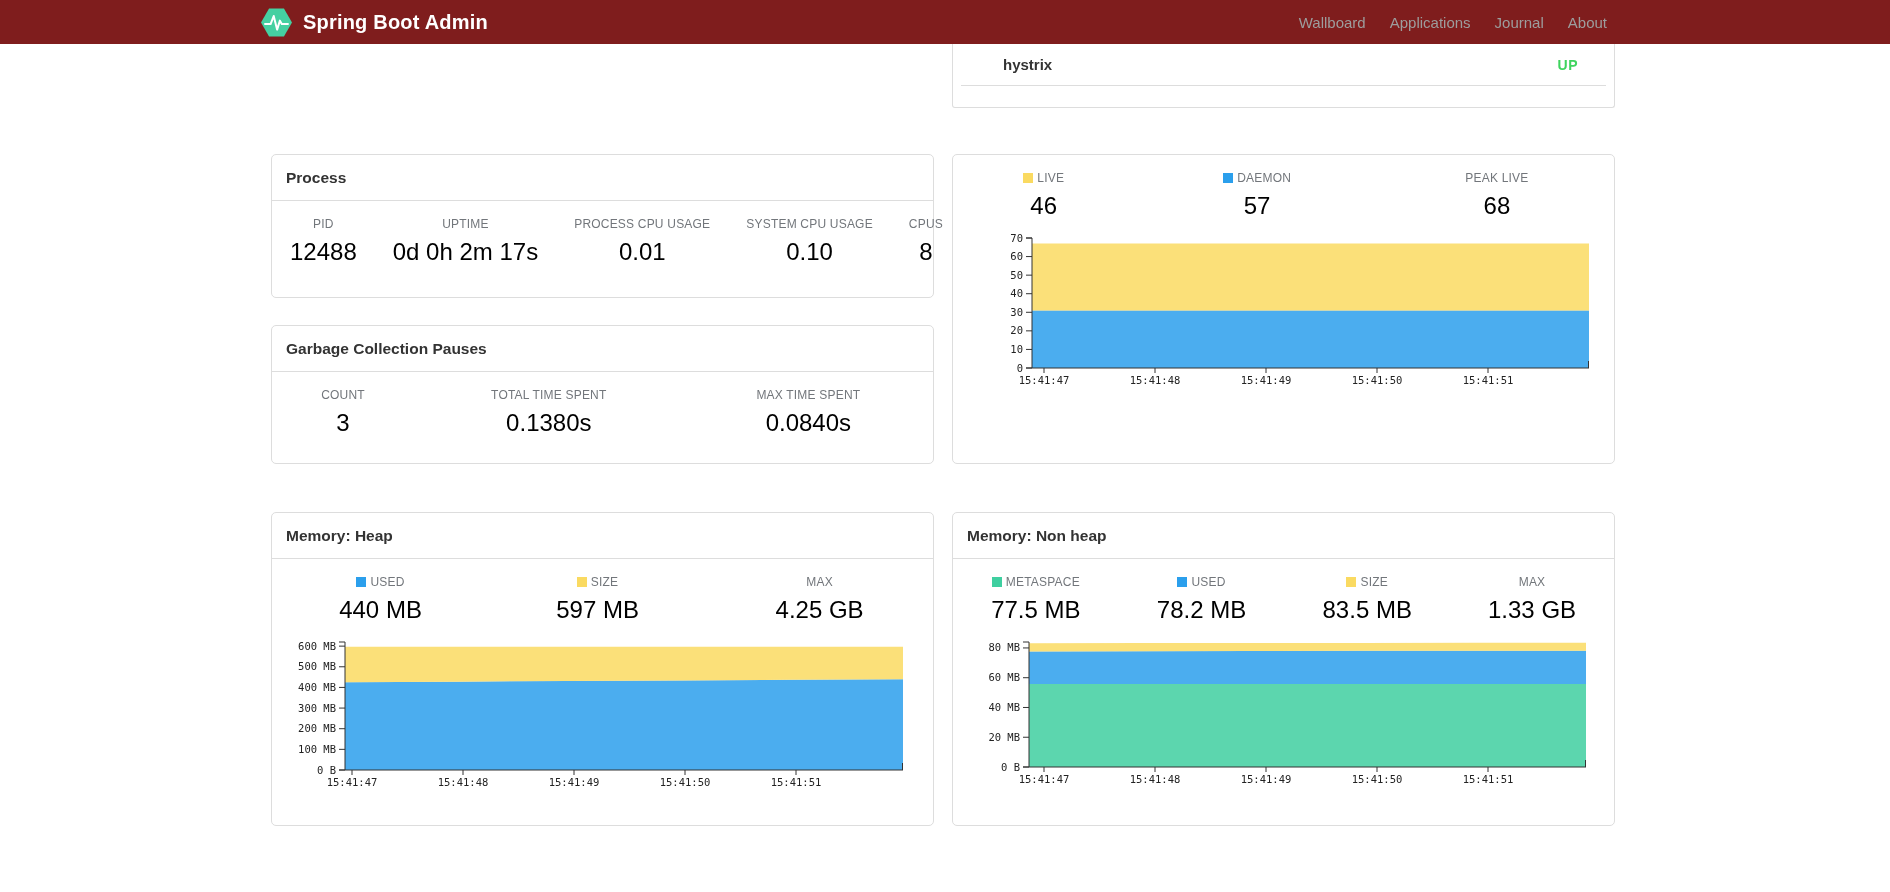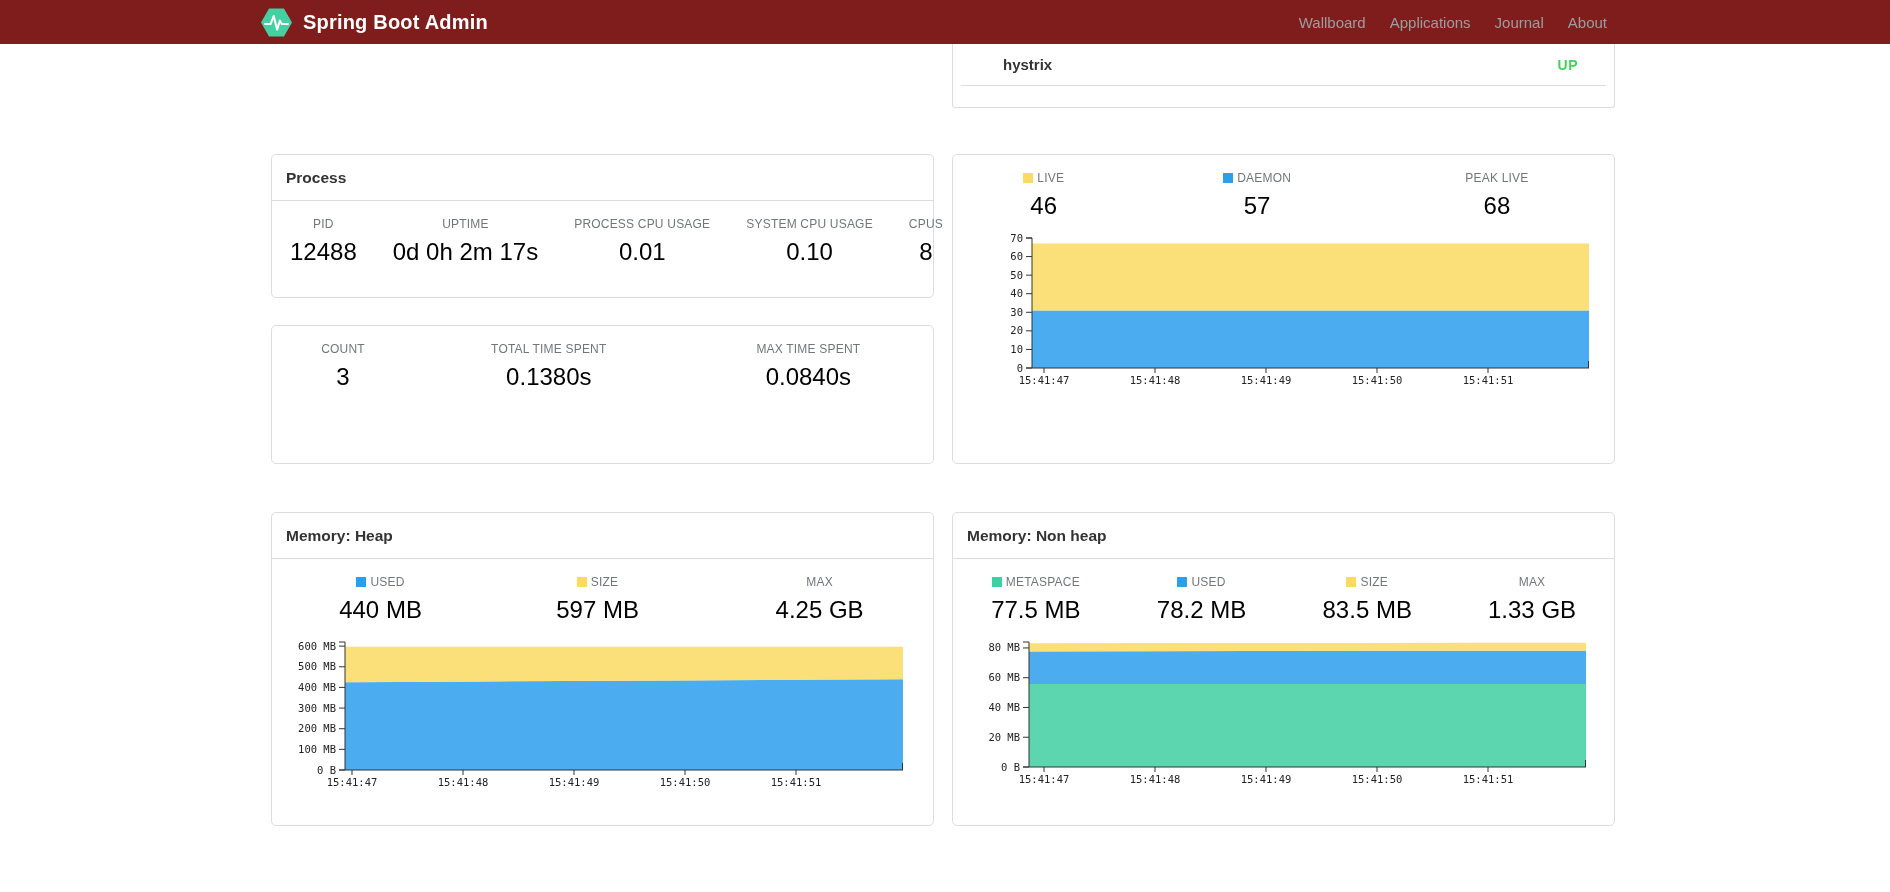--- a/index.html
+++ b/index.html
@@ -98,20 +98,21 @@
             <div class="metric-value">0.10</div>
           </div>
           <div class="metric">
             <div class="metric-label">CPUS</div>
             <div class="metric-value">8</div>
           </div>
         </div>
       </div>
 
       <div class="panel h-gc">
+        <div class="panel-heading">Garbage Collection Pauses</div>
         <div class="metrics">
           <div class="metric">
             <div class="metric-label">COUNT</div>
             <div class="metric-value">3</div>
           </div>
           <div class="metric">
             <div class="metric-label">TOTAL TIME SPENT</div>
             <div class="metric-value">0.1380s</div>
           </div>
           <div class="metric">

